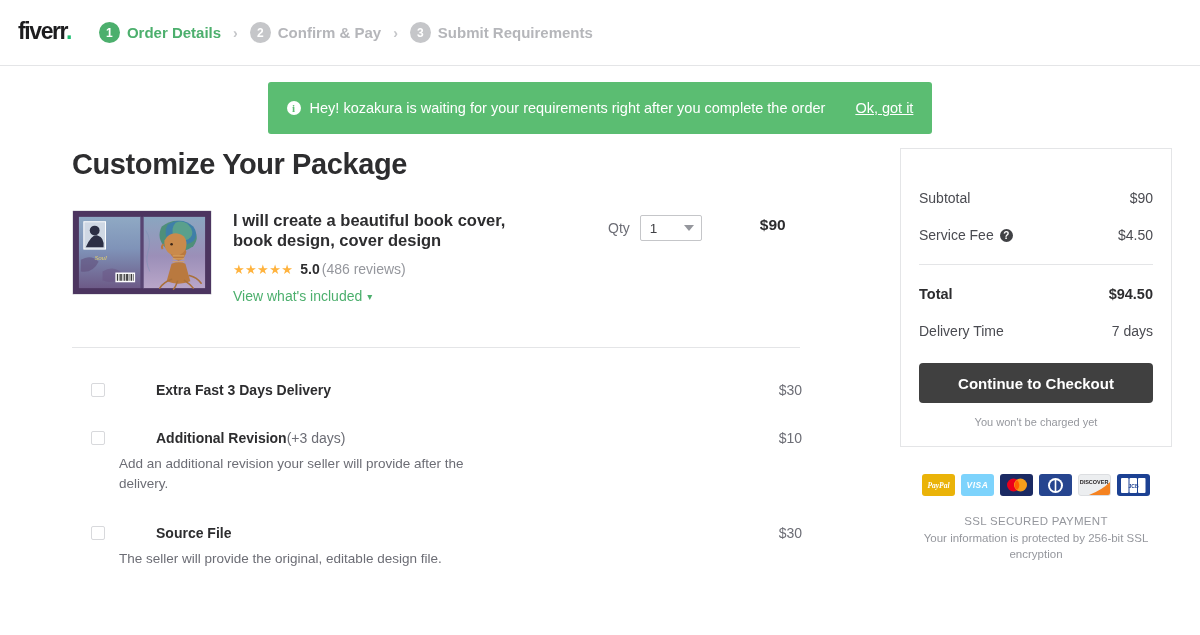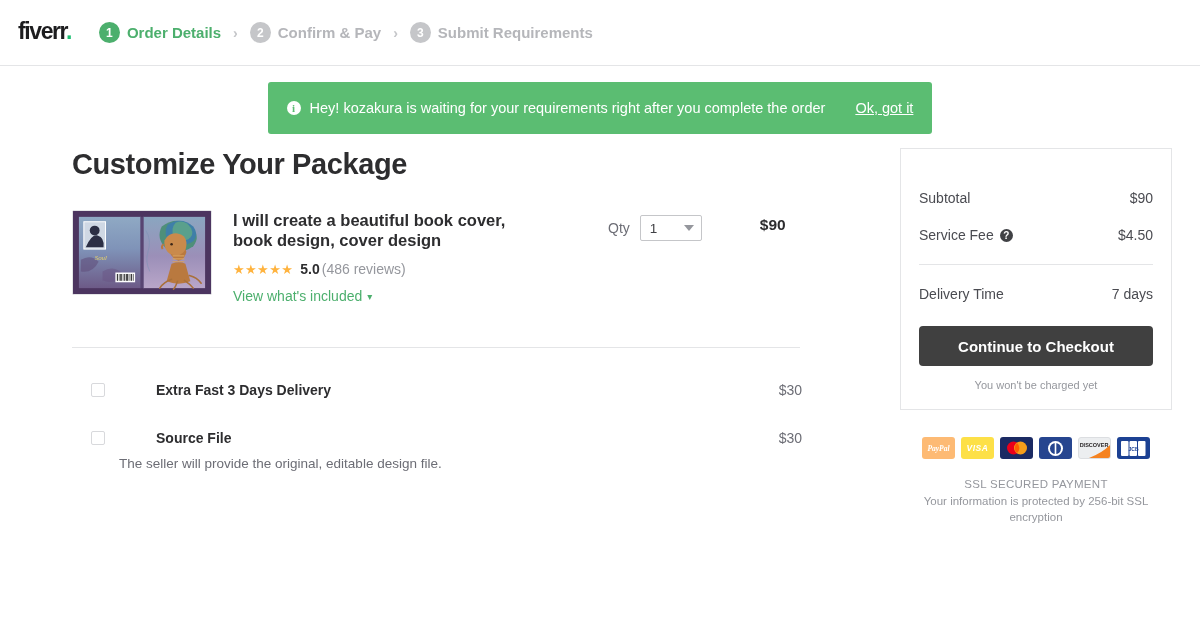--- a/index.html
+++ b/index.html
@@ -205,22 +205,22 @@
   
   .payments {
     display: flex; justify-content: center; gap: 6px;
     margin-top: 27px;
   }
   .pay-badge {
     width: 33px; height: 22px; border-radius: 3px;
     display: flex; align-items: center; justify-content: center;
     overflow: hidden;
   }
-  .pay-paypal { background: #fdba74; }
-  .pay-visa   { background: #fde047; }
+  .pay-paypal { background: #eab308; }
+  .pay-visa   { background: #7dd3fc; }
   .pay-mc     { background: #1b2a63; }
   .pay-diners { background: #26458f; }
   .pay-discover { background: #eceef0; border: 1px solid #dcdee1; }
   .pay-jcb    { background: #1c4193; }
   .pay-badge svg { display: block; }
 
   .ssl {
     margin-top: 17px; text-align: center;
     font-size: 11.5px; color: #95979d; line-height: 1.45;
   }
@@ -358,20 +358,29 @@
 
       <div class="extra-row">
         <span class="checkbox"></span>
         <div class="extra-head">
           <span class="extra-name">Extra Fast 3 Days Delivery</span>
           <span class="extra-sub"></span>
         </div>
         <span class="extra-price">$30</span>
       </div>
 
+      <div class="extra-row">
+        <span class="checkbox"></span>
+        <div class="extra-head">
+          <span class="extra-name">Additional Revision</span>
+          <span class="extra-sub"> (+3 days)</span>
+        </div>
+        <span class="extra-price">$10</span>
+        <div class="extra-desc">Add an additional revision your seller will provide after the delivery.</div>
+      </div>
 
       <div class="extra-row">
         <span class="checkbox"></span>
         <div class="extra-head">
           <span class="extra-name">Source File</span>
           <span class="extra-sub"></span>
         </div>
         <span class="extra-price">$30</span>
         <div class="extra-desc">The seller will provide the original, editable design file.</div>
       </div>
@@ -389,20 +398,24 @@
       <div class="sum-row">
         <span class="label">
           <span>Service Fee</span>
           <span class="help-icon">?</span>
         </span>
         <span>$4.50</span>
       </div>
 
       <div class="sum-divider"></div>
 
+      <div class="sum-row total">
+        <span class="label">Total</span>
+        <span>$94.50</span>
+      </div>
 
       <div class="sum-row">
         <span class="label">Delivery Time</span>
         <span>7 days</span>
       </div>
 
       <button class="checkout-btn">Continue to Checkout</button>
       <div class="charge-note">You won't be charged yet</div>
     </div>
 

